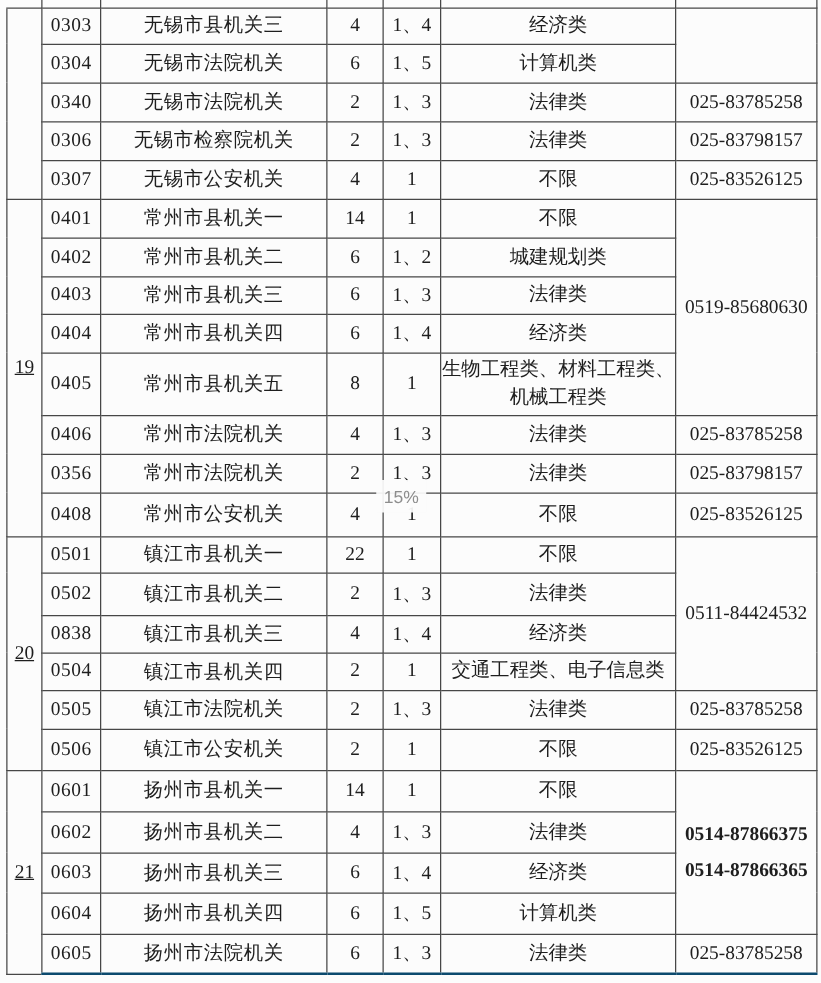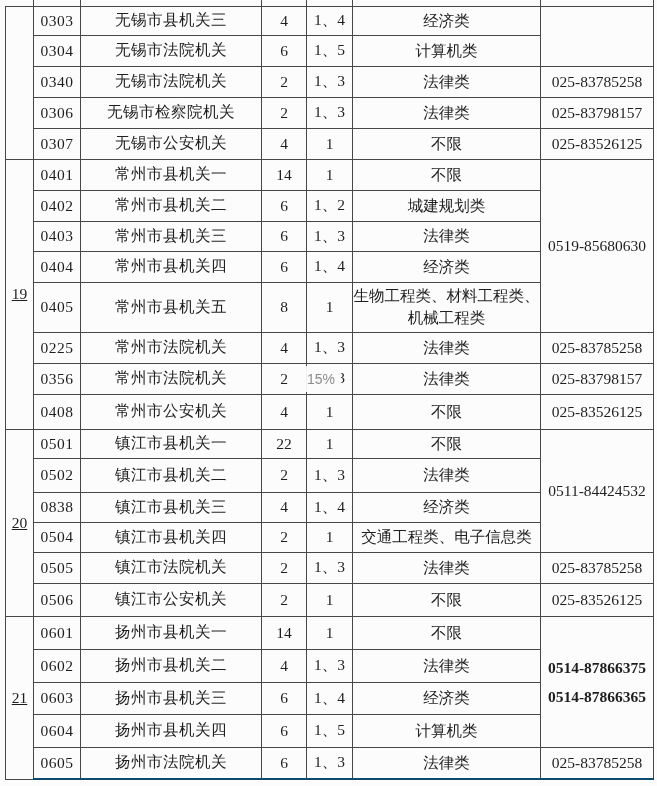--- a/index.html
+++ b/index.html
@@ -26,21 +26,21 @@
   tr.sliver td.no-left{border-left:none;}
   tr.last td{border-bottom:2px solid #0c4a6e;}
   td.c-group{font-size:15px;text-decoration:underline;}
   td.c-code{font-size:15.5px;letter-spacing:0.5px;}
   td.c-name{font-size:15px;letter-spacing:0.5px;font-family:Liberation Mono, monospace;}
   td.c-num{font-size:15.5px;}
   td.c-cat{font-size:15px;line-height:22px;padding:1px 3px;}
   td.c-phone{font-size:15.5px;}
   .phone-line{display:block;line-height:29px;font-weight:bold;}
   .watermark{
-    position:absolute;left:301px;top:366px;width:40px;height:26px;
+    position:absolute;left:301px;top:384px;width:40px;height:26px;
     background:rgba(252,252,252,0.93);
     color:#8d8d8d;font-family:"Liberation Sans","DejaVu Sans",sans-serif;
     font-size:14px;line-height:26px;text-align:center;z-index:5;
   }
 </style>
 </head>
 <body>
 
 <div class="page">
 
@@ -138,21 +138,21 @@
       <td class="c-cat">经济类</td>
     </tr>
     <tr style="height:50px">
       <td class="c-code">0405</td>
       <td class="c-name">常州市县机关五</td>
       <td class="c-num">8</td>
       <td class="c-num">1</td>
       <td class="c-cat">生物工程类、材料工程类、机械工程类</td>
     </tr>
     <tr style="height:31px">
-      <td class="c-code">0225</td>
+      <td class="c-code">0406</td>
       <td class="c-name">常州市法院机关</td>
       <td class="c-num">4</td>
       <td class="c-num">1、3</td>
       <td class="c-cat">法律类</td>
       <td class="c-phone">025-83785258</td>
     </tr>
     <tr style="height:31px">
       <td class="c-code">0356</td>
       <td class="c-name">常州市法院机关</td>
       <td class="c-num">2</td>

